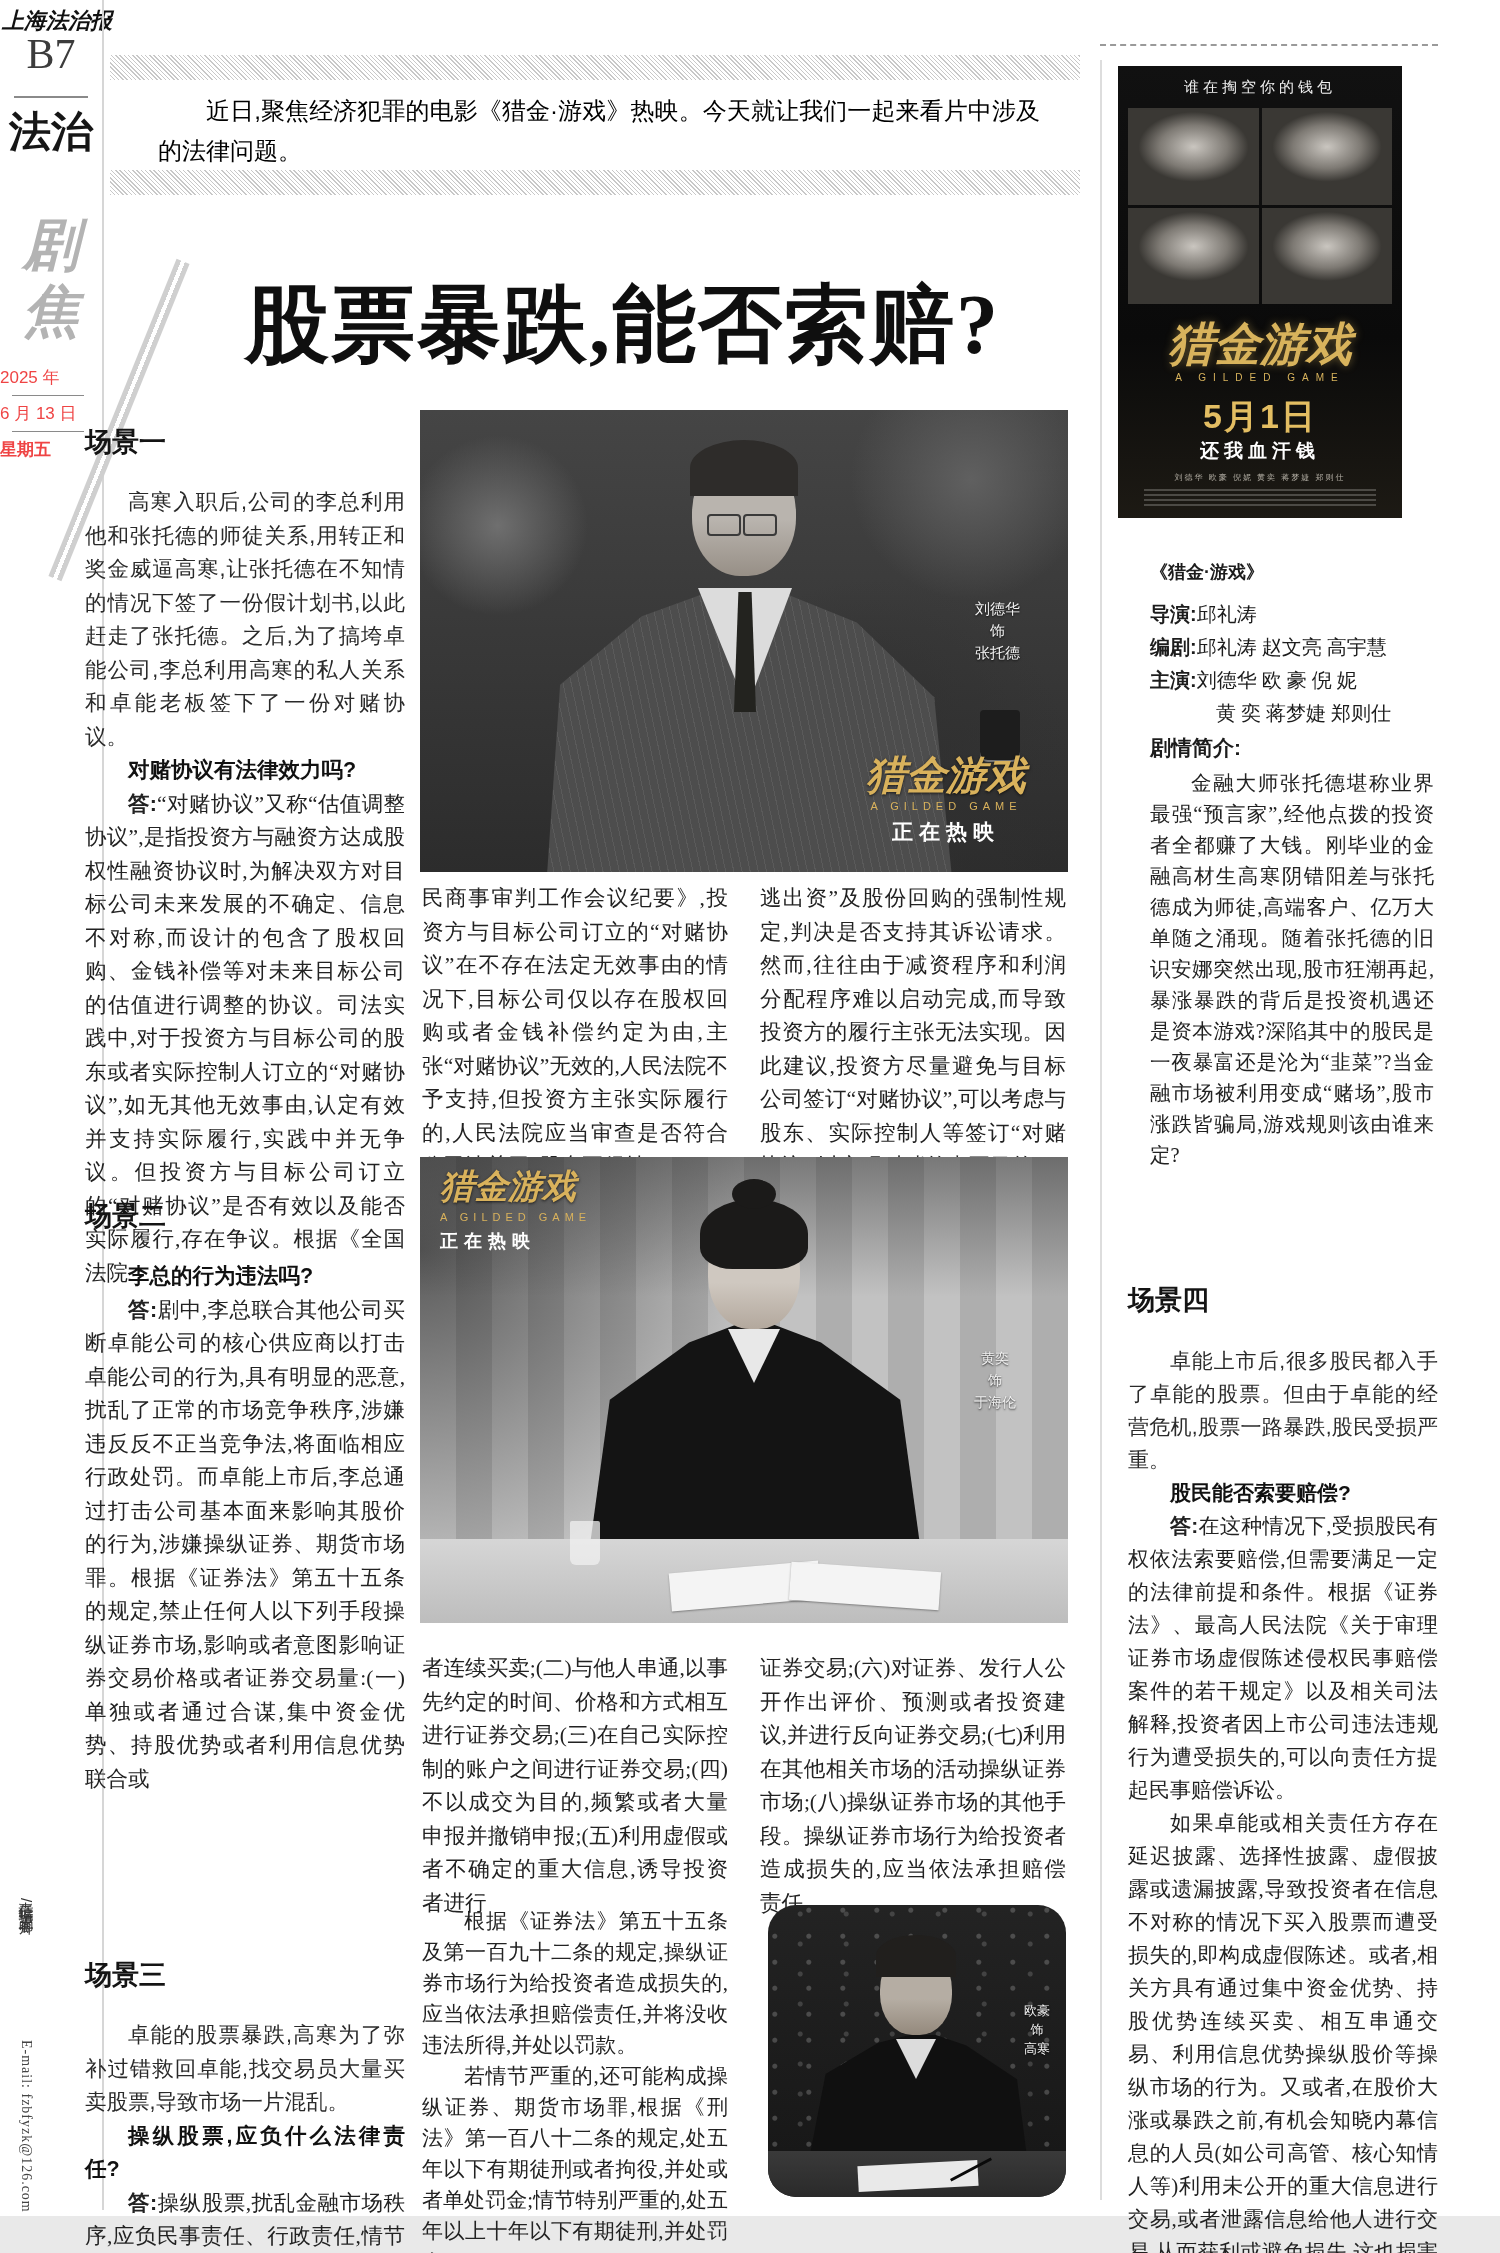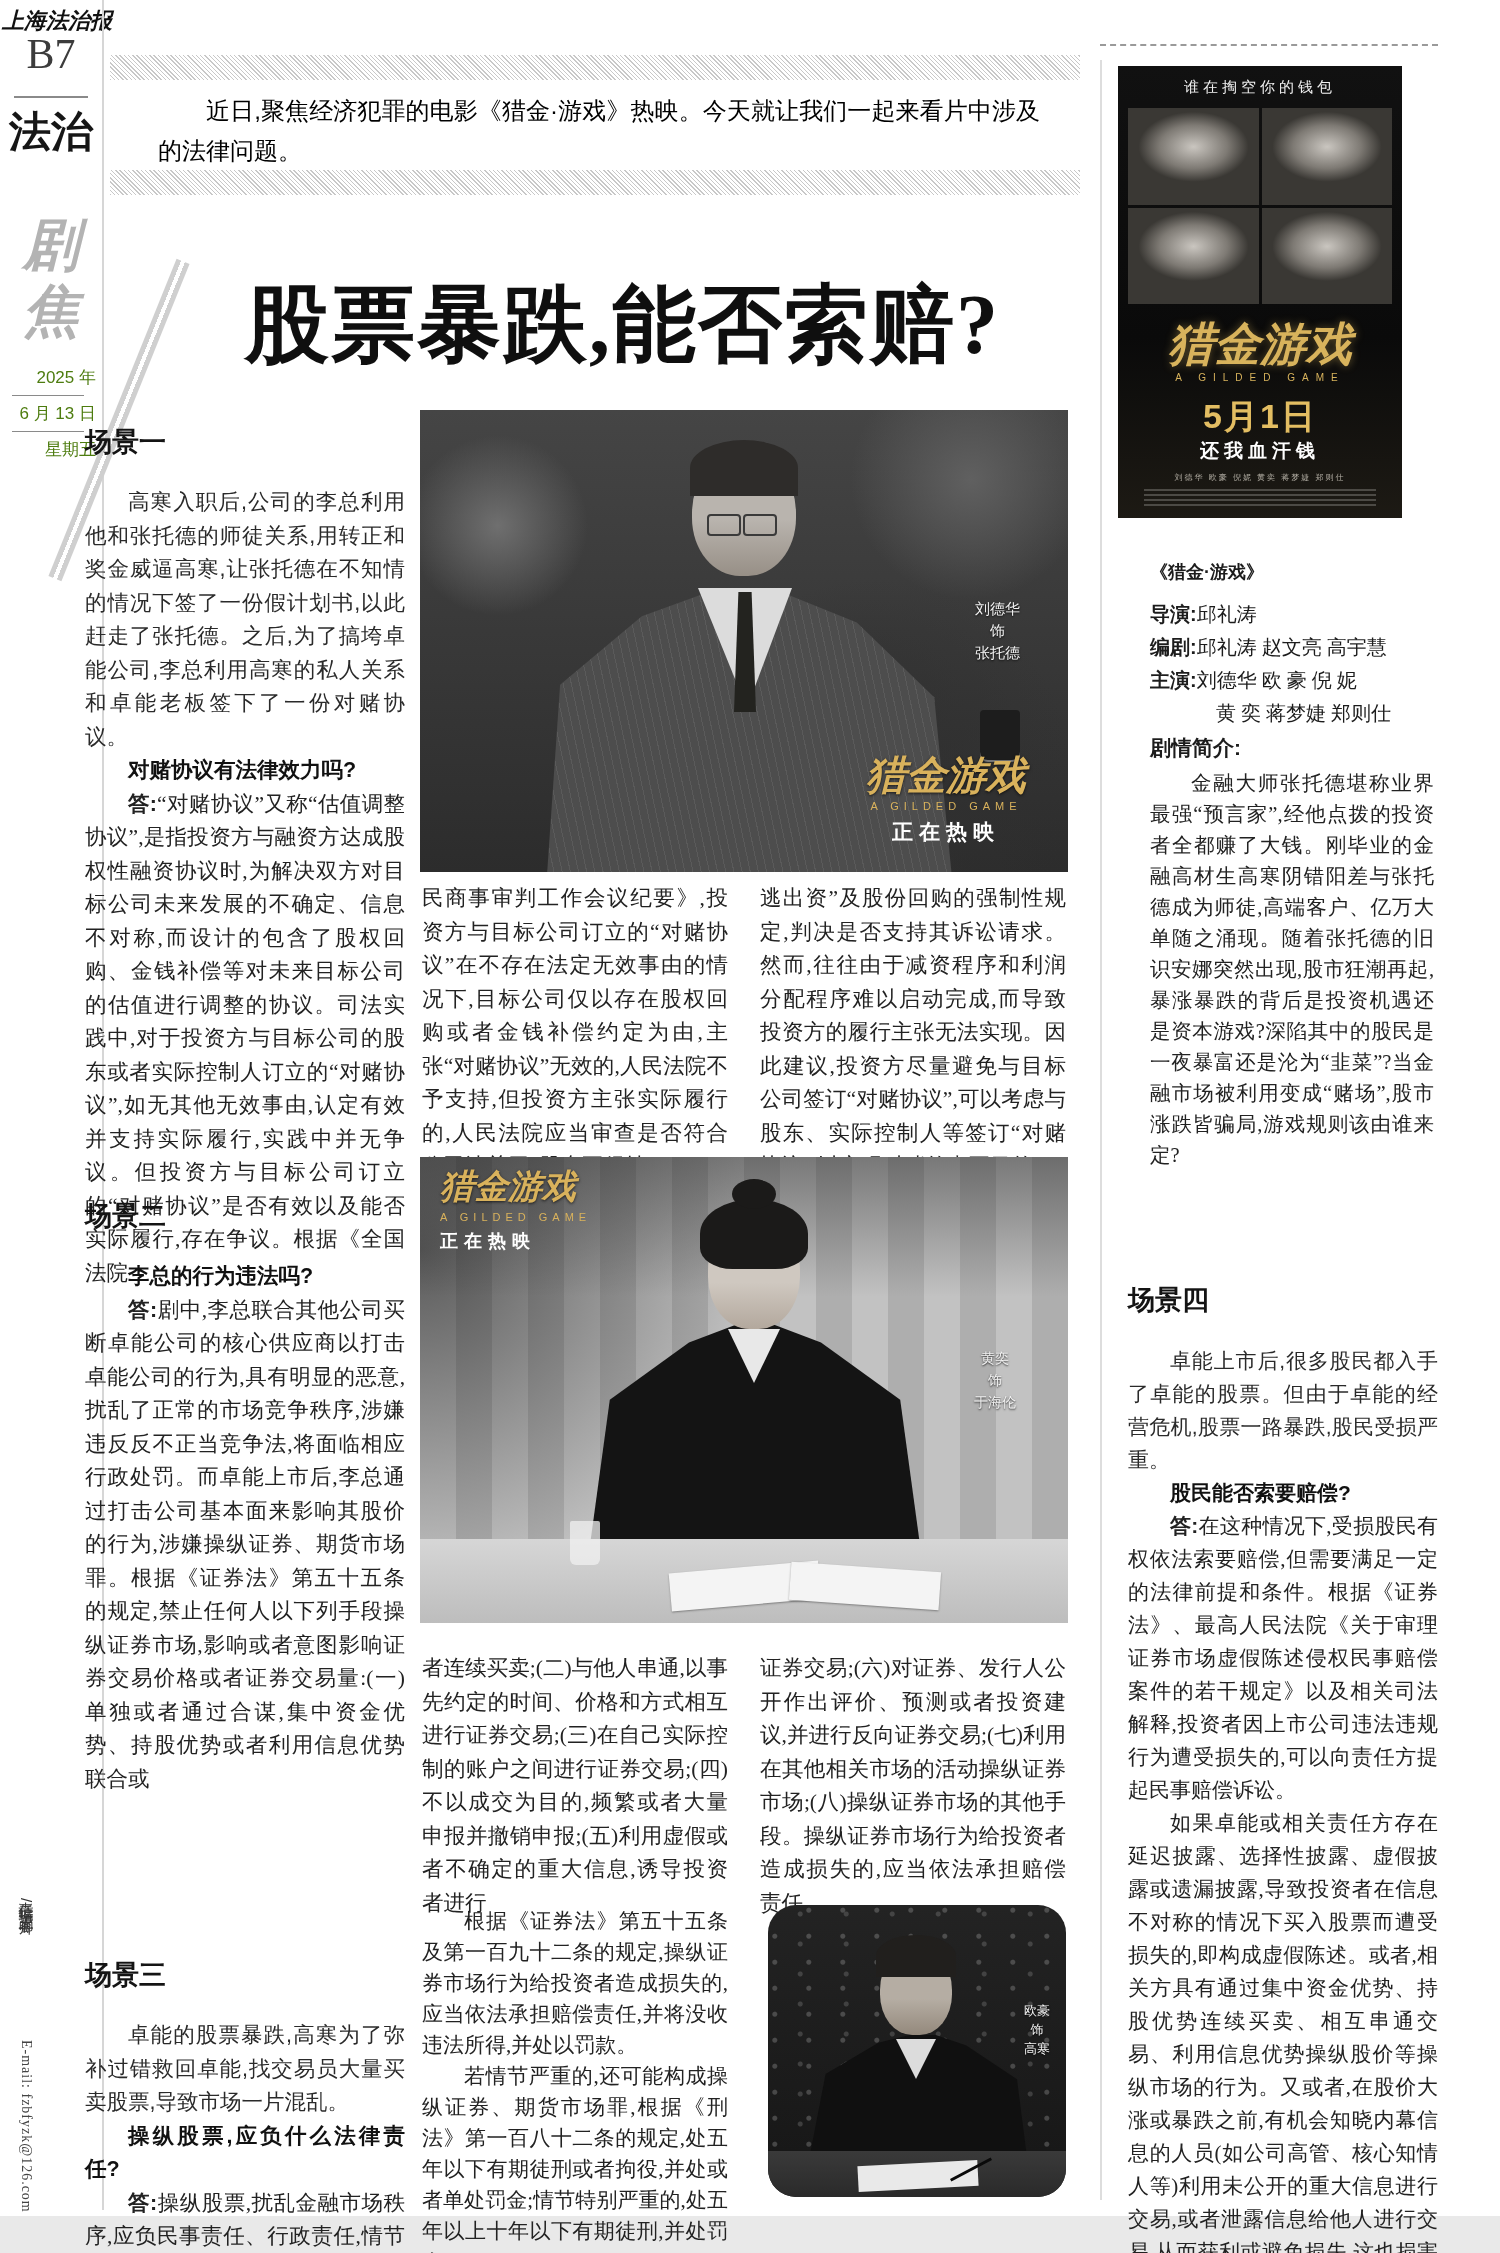--- a/index.html
+++ b/index.html
@@ -9,23 +9,23 @@
   
   .paper-name{left:2px;top:6px;width:102px;font-family:"Liberation Serif",serif;
       font-weight:bold;font-style:italic;font-size:22px;letter-spacing:0px;color:#111;white-space:nowrap;}
   .page-no{left:0;top:30px;width:102px;text-align:center;font-family:"Liberation Serif",serif;
       font-size:42px;color:#3c3c3c;}
   .page-no-rule{left:14px;top:96px;width:74px;height:2px;background:#8a8a8a;}
   .section-v1{left:0;top:108px;width:102px;text-align:center;font-size:42px;font-weight:bold;
       color:#161616;line-height:1.12;word-break:break-all;}
   .section-v2{left:0;top:212px;width:102px;text-align:center;font-size:56px;color:#b3b3b3;
       font-family:"Liberation Serif",serif;font-style:italic;font-weight:bold;line-height:1.18;word-break:break-all;}
-  .date-block{left:0;top:366px;width:96px;text-align:right;font-size:17px;color:#4d7c0f;}
+  .date-block{left:0;top:366px;width:96px;text-align:left;font-size:17px;color:#ef4444;}
   .date-block .rule{margin:6px 12px;height:1px;background:#8a8a8a;}
-  .weekday{font-weight:normal;}
+  .weekday{font-weight:bold;}
   .v-editor{left:16px;top:1890px;writing-mode:vertical-rl;font-size:15px;color:#333;letter-spacing:2px;}
   .v-email{left:18px;top:2040px;writing-mode:vertical-rl;font-family:"Liberation Serif",serif;
       font-size:14px;color:#444;letter-spacing:1px;}
   .side-rule{left:102px;top:0;width:2px;height:2210px;background:#d6d6d6;}
   .bottom-strip{left:0;top:2216px;width:1500px;height:37px;background:#e9e9e9;}
   
   .intro-box{left:110px;top:55px;width:970px;height:140px;background:#fff;}
   .stripe{position:absolute;left:0;width:100%;height:25px;
       background:repeating-linear-gradient(45deg,#c8c8c8 0 1px,#fff 1px 3px);}
   .stripe.top{top:0;} .stripe.bot{bottom:0;}

